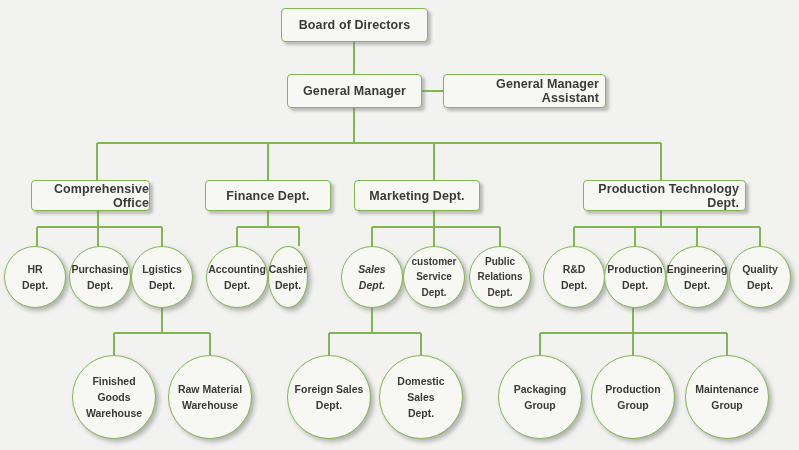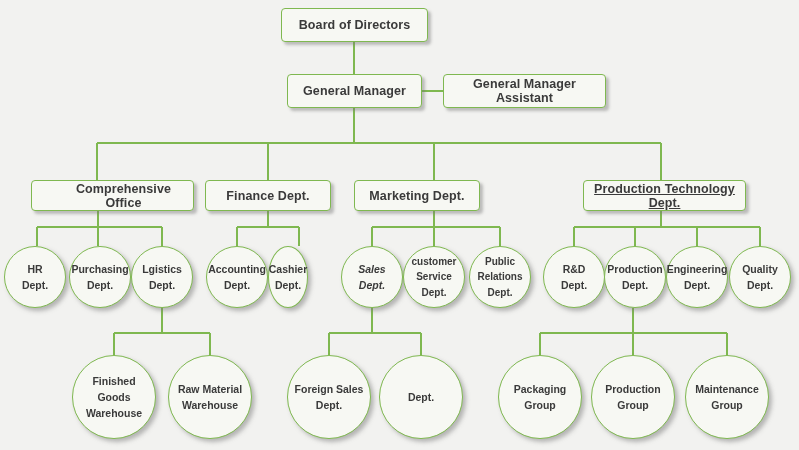--- a/index.html
+++ b/index.html
@@ -34,20 +34,21 @@
     background: #f7f8f3;
     border: 1.6px solid #7fb850;
     z-index: 2;
   }
   .box {
     border-radius: 4px;
     box-shadow: 3px 3px 3px rgba(120,120,120,0.45);
     font-size: 12.5px;
     letter-spacing: 0.1px;
     padding: 0 6px;
+    text-align: right;
   }
   .circle {
     border-radius: 50%;
     box-shadow: 3px 3px 4px rgba(120,120,120,0.5);
     font-size: 10.5px;
     line-height: 1.55;
     padding: 0 4px;
   }
   .circle.small { font-size: 10px; }
   .circle .lbl { display: block; }
@@ -98,24 +99,24 @@
       <line x1="540" y1="333" x2="727" y2="333" stroke="#7fb850" stroke-width="1.8" shape-rendering="crispEdges"></line>
       <line x1="540" y1="333" x2="540" y2="355" stroke="#7fb850" stroke-width="1.8" shape-rendering="crispEdges"></line>
       <line x1="633" y1="333" x2="633" y2="355" stroke="#7fb850" stroke-width="1.8" shape-rendering="crispEdges"></line>
       <line x1="727" y1="333" x2="727" y2="355" stroke="#7fb850" stroke-width="1.8" shape-rendering="crispEdges"></line>
     </svg>
 
   <div class="node box" style="left: 281px; top: 8px; width: 147px; height: 34px;">Board of Directors</div>
   <div class="node box" style="left: 287px; top: 74px; width: 135px; height: 34px;">General Manager</div>
   <div class="node box" style="left: 443px; top: 74px; width: 163px; height: 34px;">General Manager Assistant</div>
 
-  <div class="node box" style="left: 31px; top: 180px; width: 163px; height: 31px; padding-left: 28px;">Comprehensive Office</div>
+  <div class="node box" style="left: 31px; top: 180px; width: 119px; height: 31px; padding-left: 28px;">Comprehensive Office</div>
   <div class="node box" style="left: 205px; top: 180px; width: 126px; height: 31px;">Finance Dept.</div>
   <div class="node box" style="left: 354px; top: 180px; width: 126px; height: 31px;">Marketing Dept.</div>
-  <div class="node box" style="left: 583px; top: 180px; width: 163px; height: 31px; text-decoration: underline;">Production Technology Dept.</div>
+  <div class="node box" style="left: 583px; top: 180px; width: 163px; height: 31px;">Production Technology Dept.</div>
 
   <div class="node circle" style="left: 4px; top: 246px; width: 62px; height: 62px;">
       <div>
         <span class="lbl">HR</span>
         <span class="lbl">Dept.</span>
       </div>
     </div>
   <div class="node circle" style="left: 69px; top: 246px; width: 62px; height: 62px;">
       <div>
         <span class="lbl">Purchasing</span>
@@ -201,20 +202,21 @@
       </div>
     </div>
   <div class="node circle" style="left: 287px; top: 355px; width: 84px; height: 84px;">
       <div>
         <span class="lbl">Foreign Sales</span>
         <span class="lbl">Dept.</span>
       </div>
     </div>
   <div class="node circle" style="left: 379px; top: 355px; width: 84px; height: 84px;">
       <div>
+        <span class="lbl">Domestic Sales</span>
         <span class="lbl">Dept.</span>
       </div>
     </div>
   <div class="node circle" style="left: 498px; top: 355px; width: 84px; height: 84px;">
       <div>
         <span class="lbl">Packaging</span>
         <span class="lbl">Group</span>
       </div>
     </div>
   <div class="node circle" style="left: 591px; top: 355px; width: 84px; height: 84px;">

